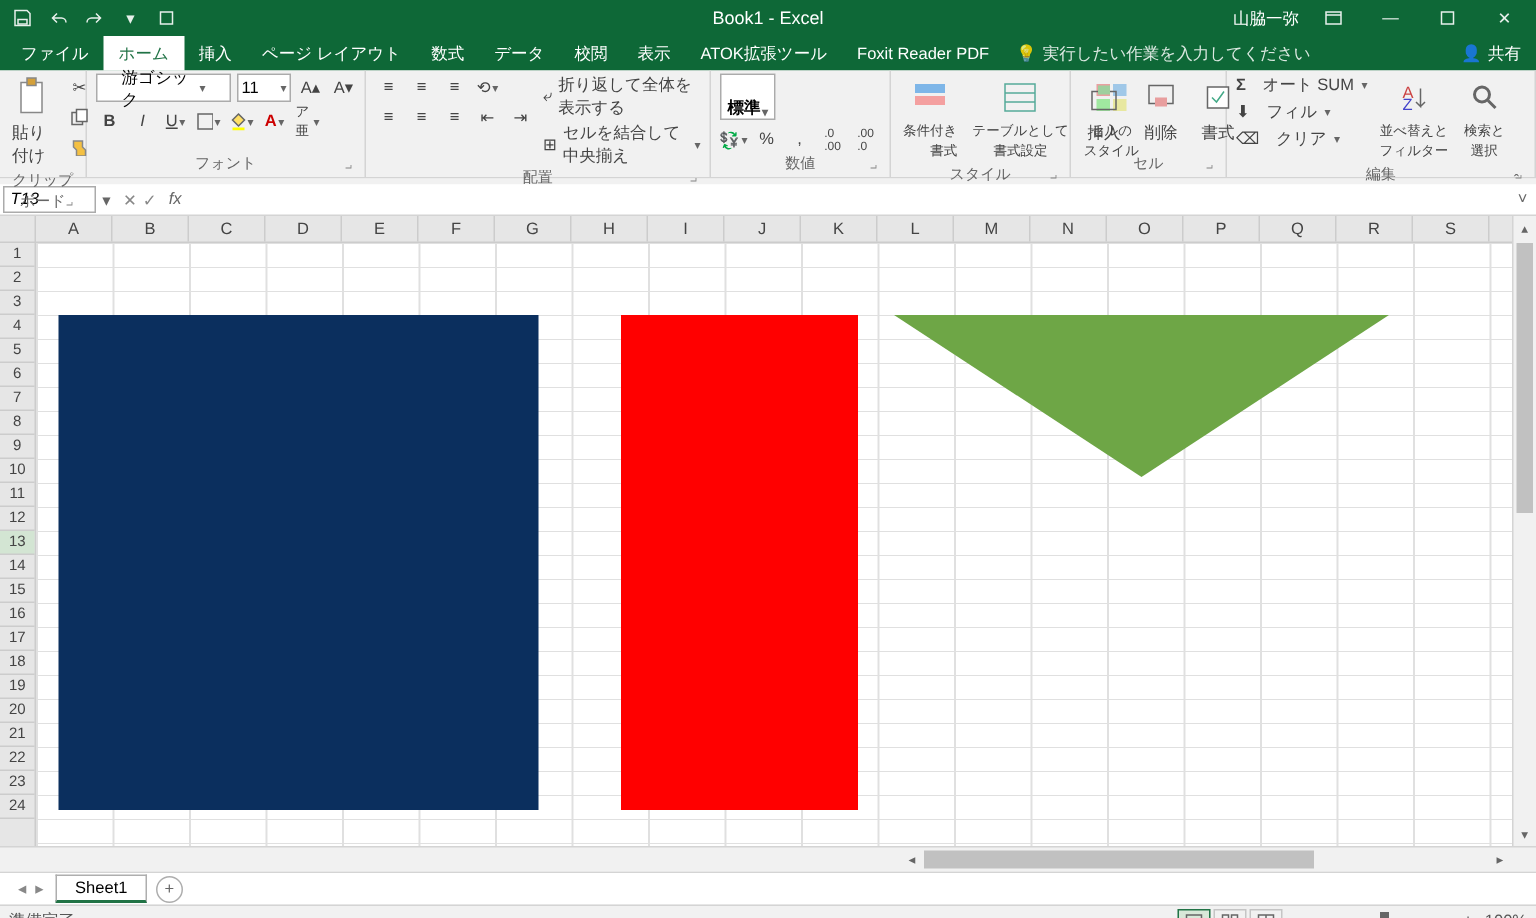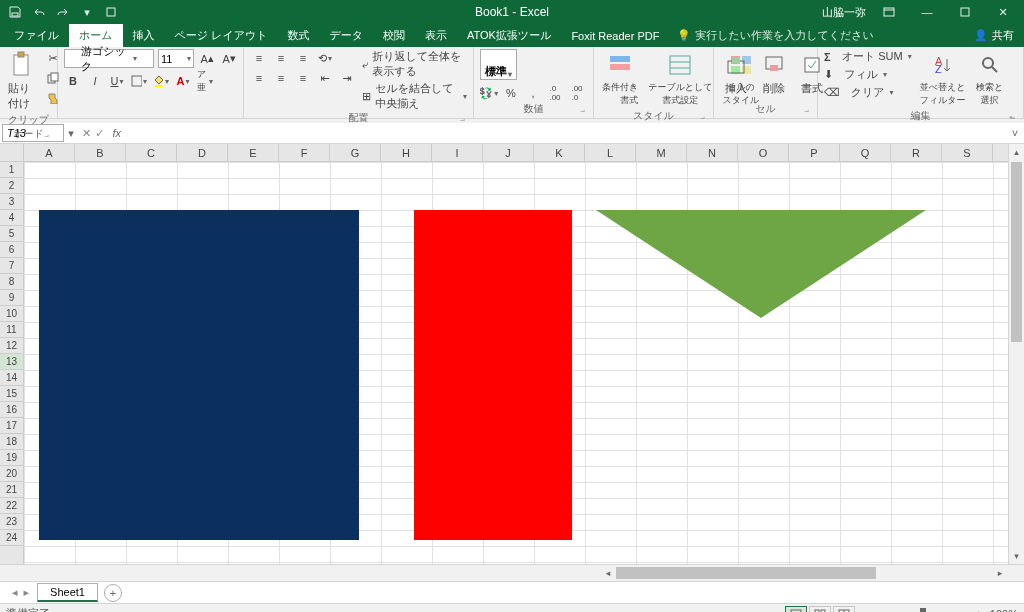--- a/index.html
+++ b/index.html
@@ -206,20 +206,21 @@
         <span class="sbtn">
             <span style="color:#c00;font-weight:bold">A</span>
             <span class="dd">▾</span>
           </span>
         <span class="sbtn">
             <span style="font-size:9px">ア亜</span>
             <span class="dd">▾</span>
           </span>
       </div>
     </div>
+    <div class="group-label">フォント</div>
   </div>
 
   <div class="group" style="width:230px">
     <div class="group-body">
       <div class="col">
         <div class="small-row">
           <span class="sbtn">≡</span>
           <span class="sbtn">≡</span>
           <span class="sbtn">≡</span>
           <span class="sbtn">⟲<span class="dd">▾</span></span>

